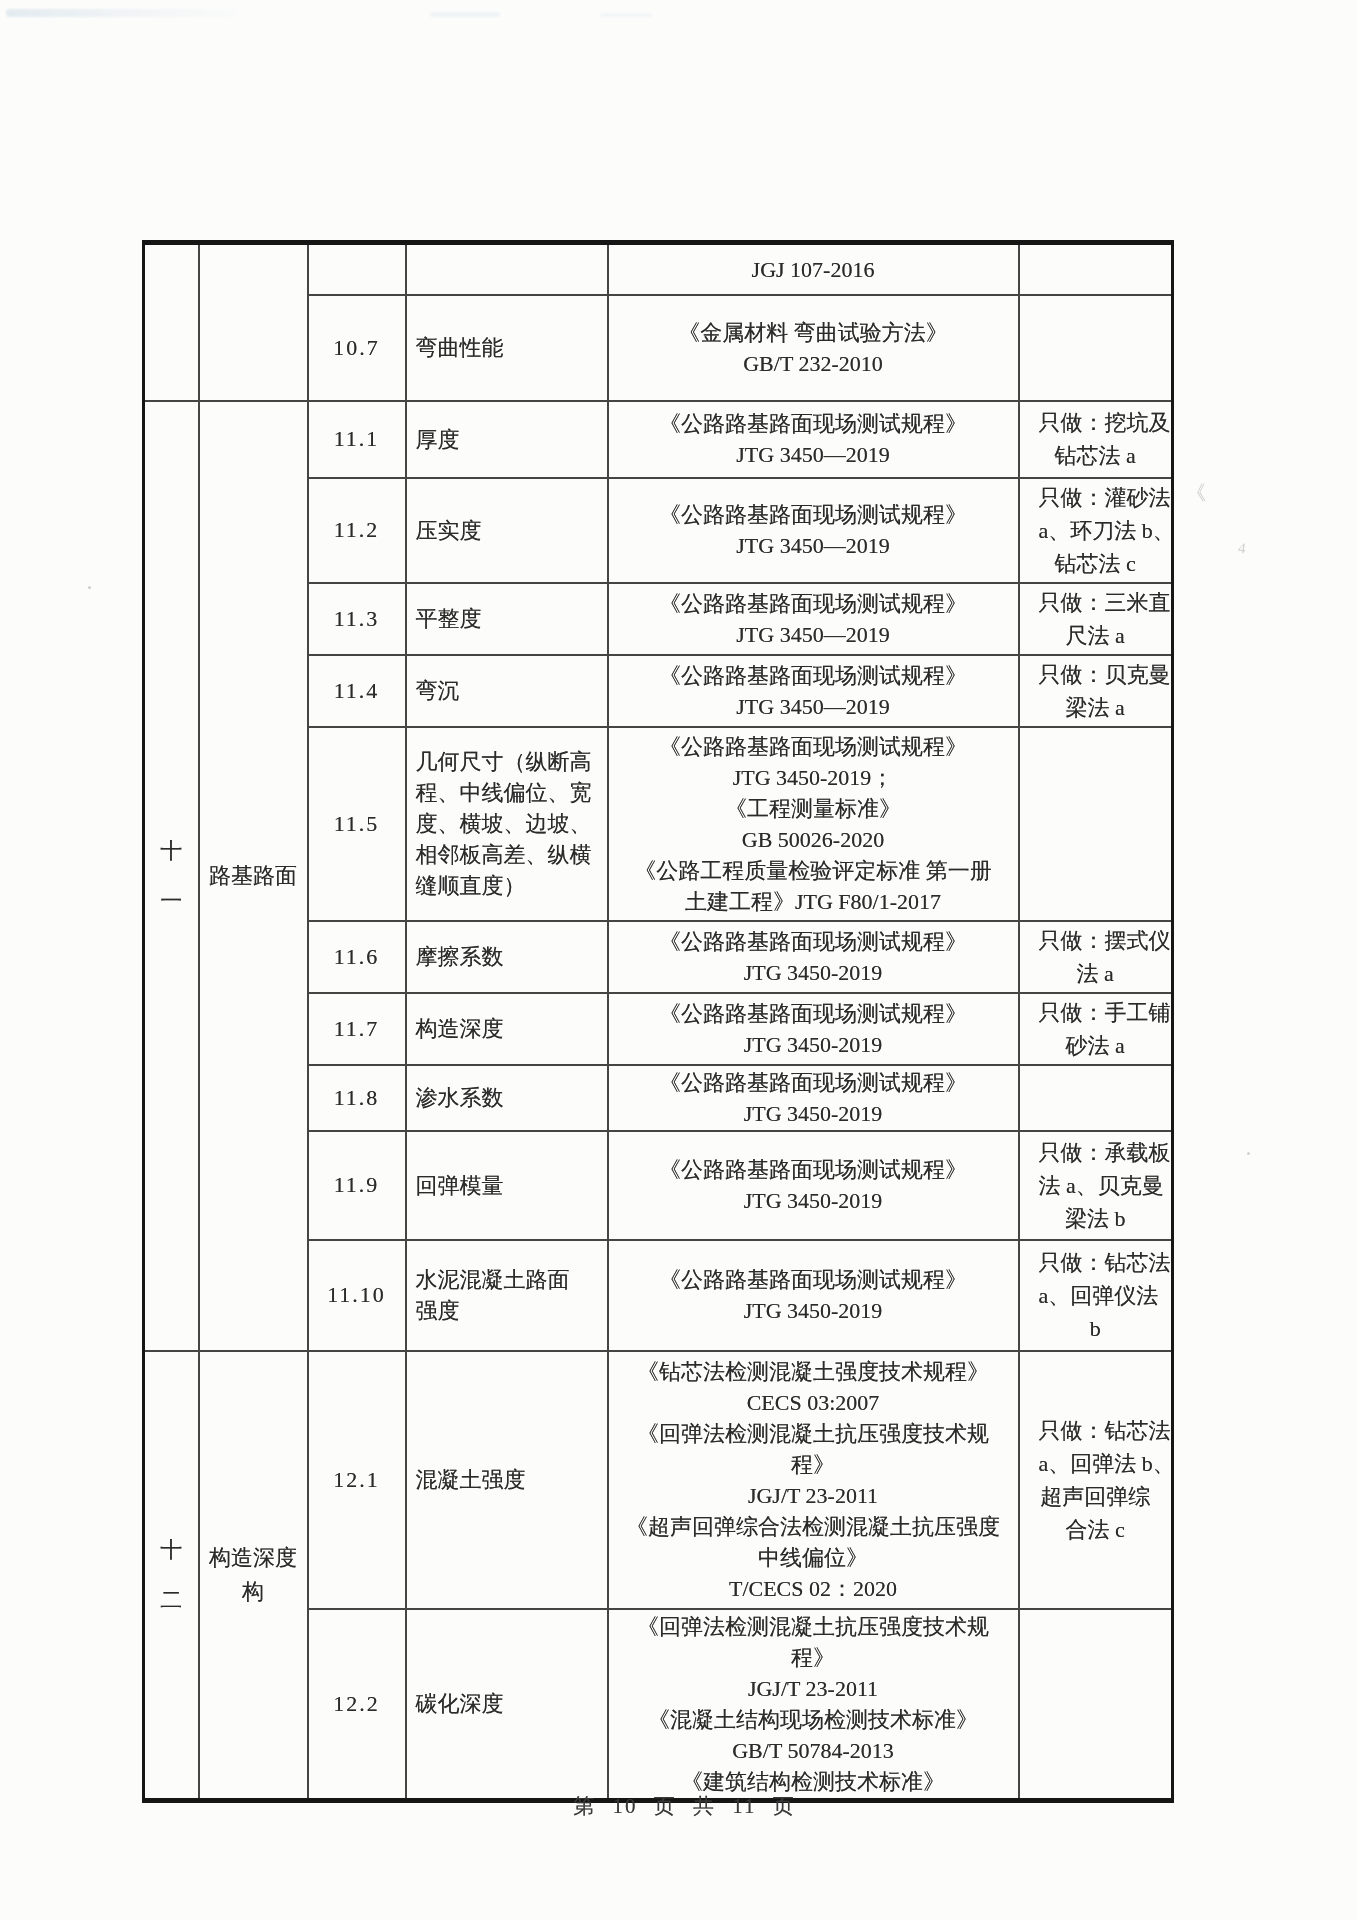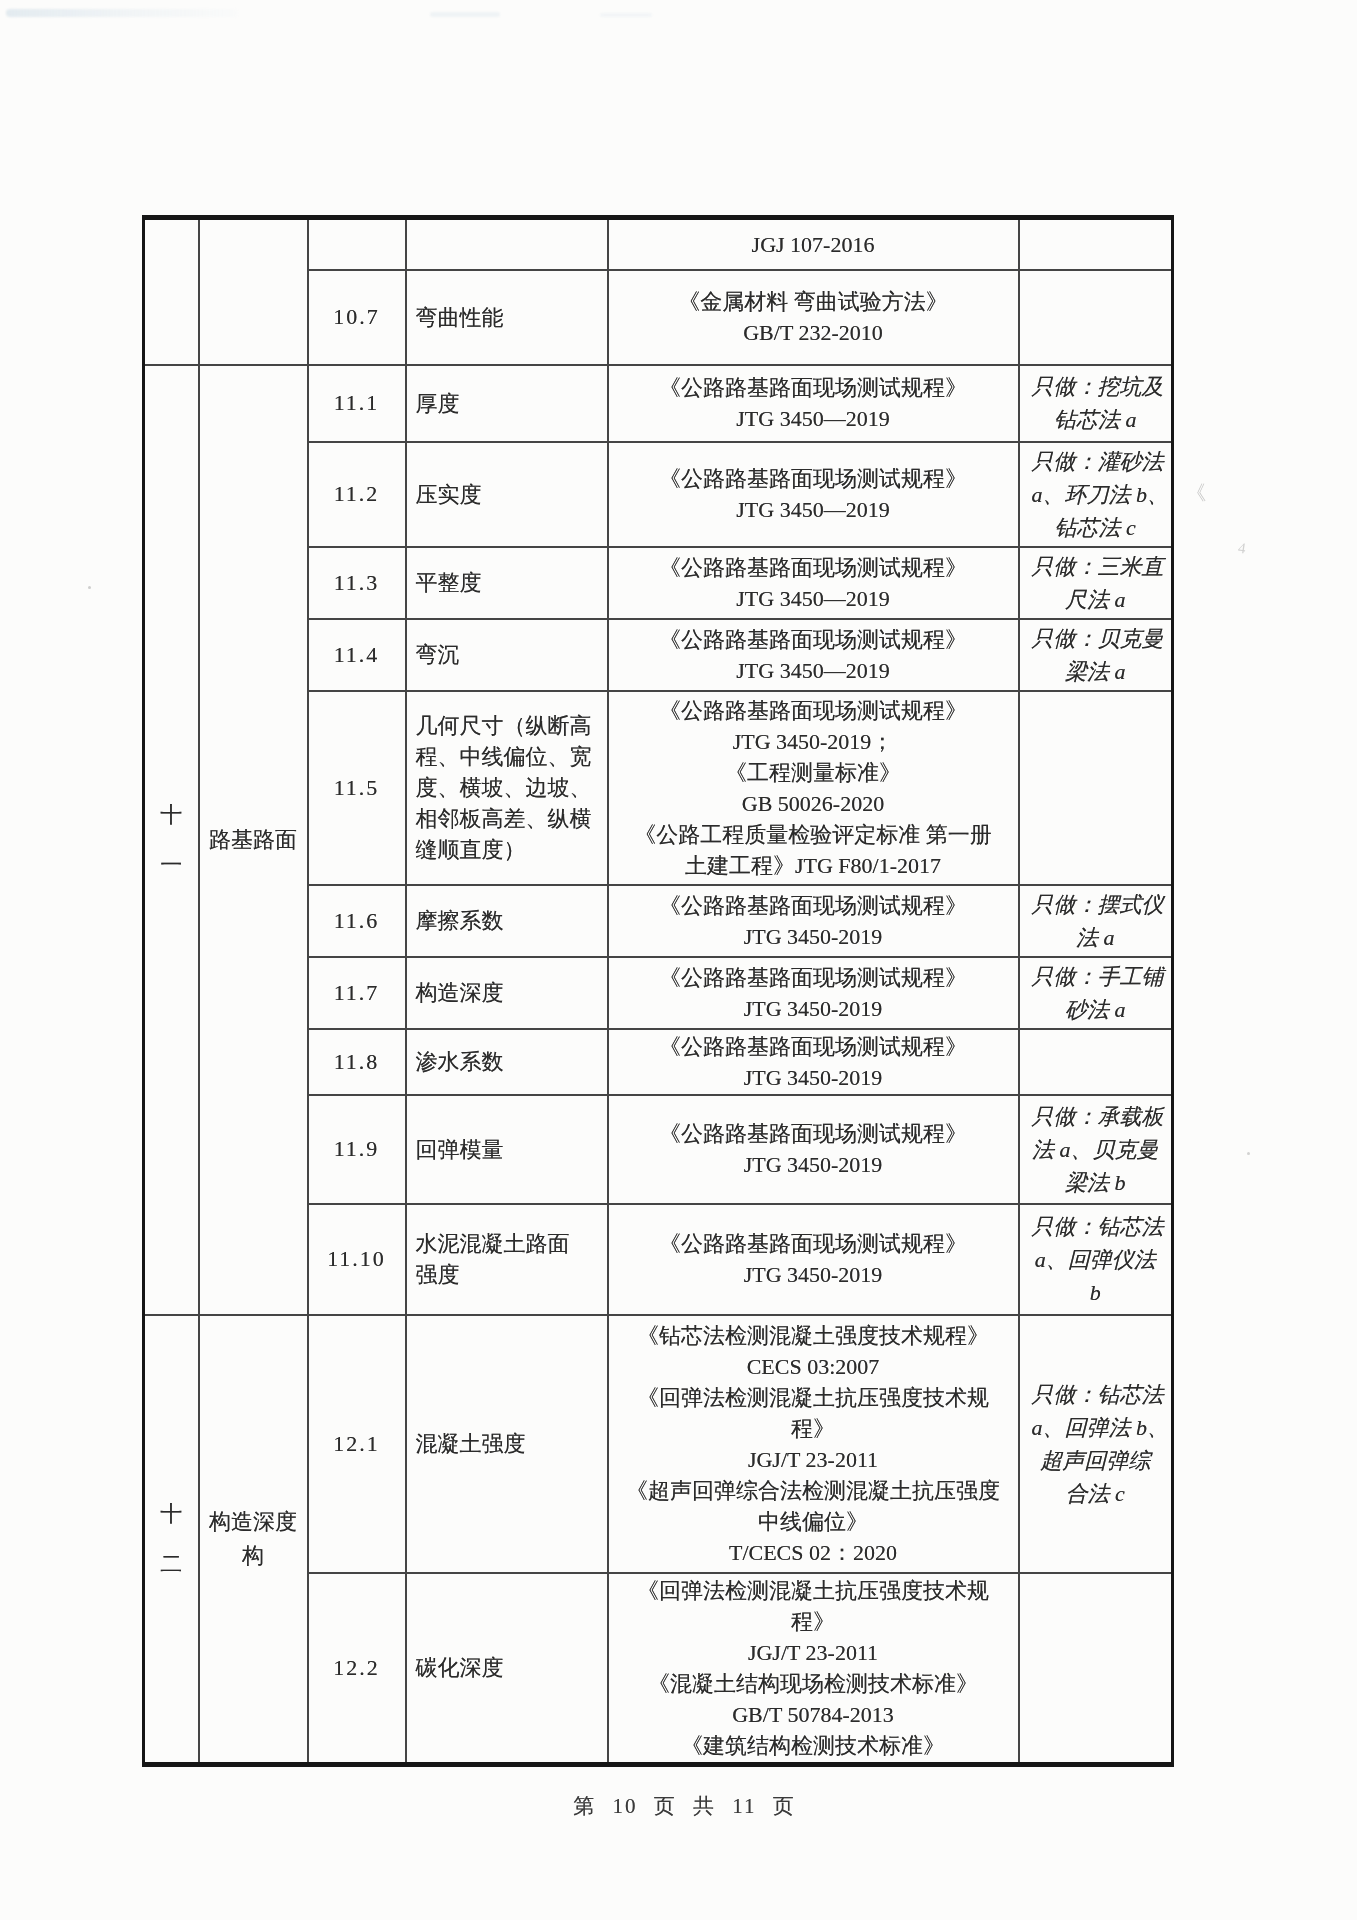--- a/index.html
+++ b/index.html
@@ -12,21 +12,21 @@
   .page{
     position:relative;
     width:1357px;height:1920px;
     background:var(--paper);
     overflow:hidden;
     font-family:"Liberation Serif","DejaVu Serif",serif;
     color:var(--ink);
   }
   table.cap-table{
     position:absolute;
-    left:142px;top:215px;
+    left:142px;top:240px;
     width:1032px;
     border-collapse:collapse;
     table-layout:fixed;
     border:3px solid var(--outer);
     border-top-width:5px;
     border-bottom-width:5px;
     text-shadow:0 0 0.6px rgba(45,45,45,0.65);
   }
   td{
     border:2px solid var(--border);
@@ -39,21 +39,21 @@
   }
   .line{white-space:nowrap;}
   .col-section-number .line{line-height:50px;}
   .col-section-name .line{line-height:34px;}
   .col-item-number{letter-spacing:2px;}
   .col-item-number .line{line-height:30px;}
   .col-parameter{text-align:left;padding:2px 4px 2px 9px;}
   .col-parameter .line{line-height:31px;}
   .col-standard{padding:1px 2px;}
   .col-standard .line{line-height:31px;}
-  .col-remark{padding:2px 12px;font-style:italic;}
+  .col-remark{padding:2px 19px;}
   .col-remark .line{line-height:33px;}
   .footer{
     position:absolute;
     left:0;top:1792px;
     width:100%;
     text-align:center;
     font-size:21px;
     letter-spacing:2px;
     word-spacing:9px;
     color:#3a3a3a;
@@ -109,21 +109,21 @@
         <tr style="height: 52px;">
           <td class="col-section-number" rowspan="2"></td>
           <td class="col-section-name" rowspan="2"></td>
           <td class="col-item-number"></td>
           <td class="col-parameter"></td>
           <td class="col-standard">
             <div class="line">JGJ 107-2016</div>
           </td>
           <td class="col-remark"></td>
         </tr>
-        <tr style="height: 95px;">
+        <tr style="height: 106px;">
           <td class="col-item-number">
             <div class="line">10.7</div>
           </td>
           <td class="col-parameter">
             <div class="line">弯曲性能</div>
           </td>
           <td class="col-standard">
             <div class="line">《金属材料 弯曲试验方法》</div>
             <div class="line">GB/T 232-2010</div>
           </td>

